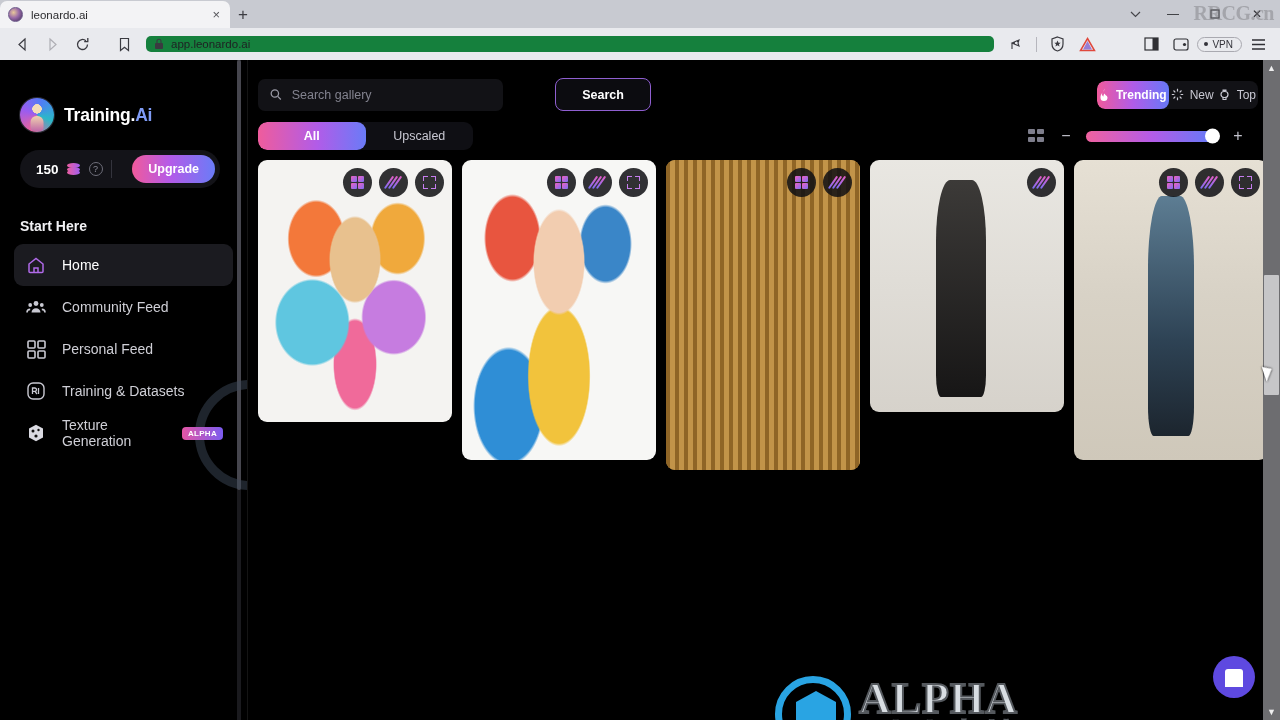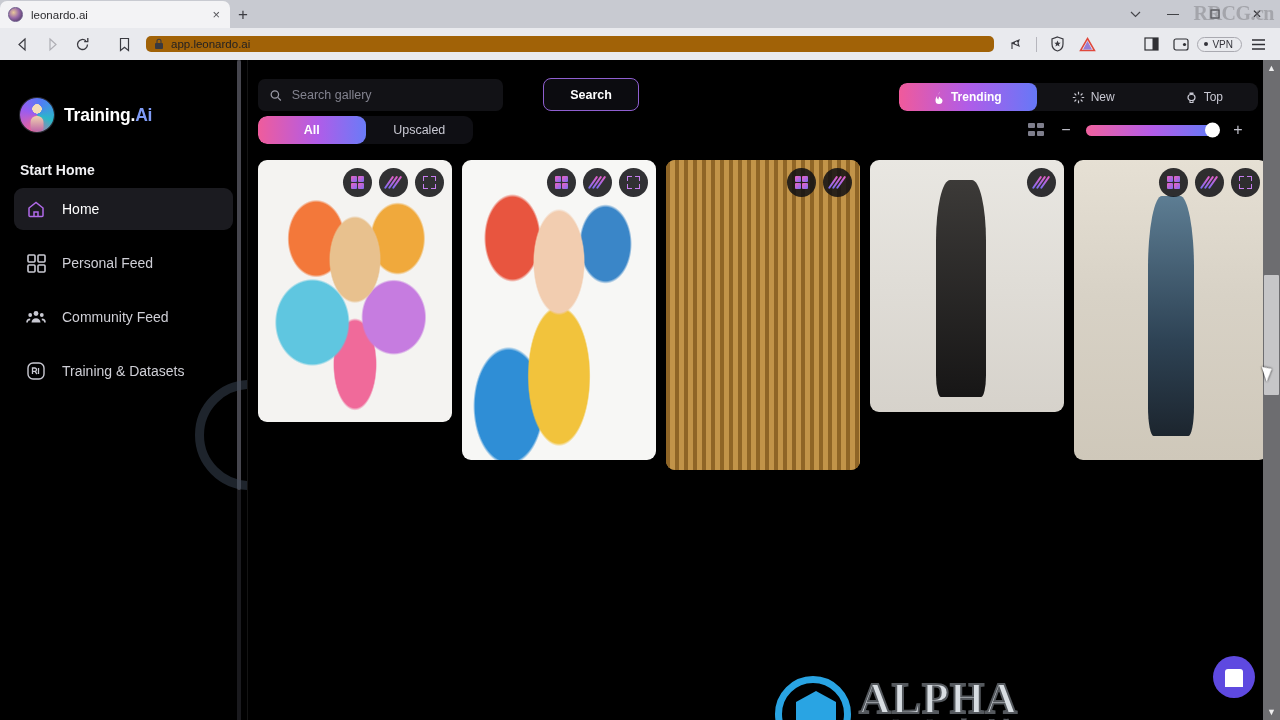--- a/index.html
+++ b/index.html
@@ -51,21 +51,21 @@
   .toolbar {
     height: 32px; background: #e9eaee; display: flex; align-items: center;
     padding: 0 8px; gap: 2px;
   }
   .nav-ico {
     width: 28px; height: 26px; display: flex; align-items: center; justify-content: center;
     color: #3a3a40; cursor: pointer;
   }
   .nav-ico.dim { color: #aeaeb4; }
   .urlbar {
-    flex: 1; height: 16px; background: #a16207; border-radius: 5px;
+    flex: 1; height: 16px; background: #15803d; border-radius: 5px;
     display: flex; align-items: center; padding: 0 8px; gap: 7px; margin: 0 6px;
   }
   .url-text { font-size: 11.5px; color: #1f1f23; }
   .tb-right { display: flex; align-items: center; gap: 2px; }
   .vpn-pill {
     display: flex; align-items: center; gap: 4px; border: 1px solid #a9a9b0;
     border-radius: 11px; padding: 1px 8px 1px 6px; font-size: 10px; color: #33333a;
   }
   .vpn-dot { width: 4px; height: 4px; border-radius: 50%; background: #33333a; }
   .divider-v { width: 1px; height: 15px; background: #b6b6bd; margin: 0 4px; }
@@ -120,68 +120,68 @@
     background: linear-gradient(90deg,#f05a9b 0%, #b55ae8 45%, #6a7cf7 100%);
   }
 
   .sb-head {
     font-size: 14px; font-weight: bold; color: #f1f1f4;
     padding: 30px 0 10px 6px;
   }
   .sb-item {
     display: flex; align-items: center; gap: 16px; height: 42px;
     padding: 0 10px 0 12px; border-radius: 9px; cursor: pointer; color: #cfcfd6;
-    font-size: 14px; margin-bottom: 12px;
+    font-size: 14px; margin-bottom: 0;
   }
   .sb-item.active { background: #1b1b20; color: #fff; }
   .sb-ico { width: 20px; height: 20px; flex: none; display:flex; align-items:center; justify-content:center; }
   .sb-ico svg { display:block; }
   .tag {
     font-size: 8px; font-weight: bold; color: #fff; padding: 2px 6px; border-radius: 4px;
     background: linear-gradient(90deg,#e455a4,#7b5cf0); letter-spacing: 0.3px;
   }
   .sb-scroll {
     position: absolute; right: 6px; top: 0; width: 4px; height: 660px; background: #1a1a1e;
   }
   .sb-scroll i { position: absolute; top: 0; left: 0; width: 4px; height: 430px; background: #46464e; border-radius: 2px; display:block;}
 
   
   .main { flex: 1; height: 660px; background: #000; position: relative; overflow: hidden; }
 
   .topbar { padding: 18px 22px 0 10px; }
-  .row1 { display: flex; align-items: flex-end; gap: 4px; }
+  .row1 { display: flex; align-items: center; gap: 16px; }
   .search-wrap {
     width: 245px; height: 32px; background: #121216; border-radius: 7px;
     display: flex; align-items: center; gap: 10px; padding: 0 12px;
   }
   .search-input {
     background: transparent; border: 0; outline: 0; color: #e4e4ea;
     font-size: 12.5px; font-family: "Liberation Sans", sans-serif; width: 100%;
   }
   .search-input::placeholder { color: #83838f; }
   .search-btn {
     margin-left: 36px; width: 96px; height: 33px; border-radius: 8px;
     border: 1px solid #8f5fd0; background: #0c0c10; color: #fff;
     font-size: 12.5px; font-weight: bold; cursor: pointer;
     font-family: "Liberation Sans", sans-serif;
   }
   .seg-right {
     margin-left: auto; display: flex; background: #121216; border-radius: 8px;
     height: 28px; padding: 0; overflow: hidden;
   }
   .seg-right .opt {
-    display: flex; align-items: center; gap: 6px; padding: 0 35px; height: 28px;
+    display: flex; align-items: center; gap: 6px; padding: 0 2px; height: 28px;
     font-size: 12px; color: #c8c8d2; cursor: pointer;
   }
   .seg-right .opt.active {
     background: linear-gradient(90deg,#f05a9b 0%, #b05ce8 50%, #6678f7 100%);
     color: #fff; font-weight: bold; border-radius: 8px;
   }
 
-  .row2 { display: flex; align-items: center; margin-top: 5px; }
+  .row2 { display: flex; align-items: center; margin-top: 11px; }
   .seg-left {
     display: flex; background: #0f0f14; border-radius: 9px; height: 28px; overflow: hidden; width: 215px;
   }
   .seg-left .opt {
     flex: 1; display: flex; align-items: center; justify-content: center; font-size: 12.5px;
     color: #c8c8d2; cursor: pointer; height: 28px;
   }
   .seg-left .opt.active {
     background: linear-gradient(90deg,#ef5c9c 0%, #b15ce8 55%, #6a7bf7 100%);
     color: #fff; font-weight: bold; border-radius: 9px;
@@ -411,74 +411,97 @@
 
     <div class="sidebar">
       <div class="sb-wm"></div>
       <div class="sb-inner" style="position:relative;z-index:2">
 
         <div class="brand">
           <div class="brand-logo"></div>
           <div class="brand-text"><span>Training.</span><span class="ai">Ai</span></div>
         </div>
 
-
-        <div class="sb-head">Start Home</div>
+        <div class="credits">
+          <span class="credit-num">150</span>
+          <span class="coin">
+              <i></i>
+              <i></i>
+              <i></i>
+            </span>
+          <span class="qmark">?</span>
+          <span class="vline"></span>
+          <span class="upgrade">Upgrade</span>
+        </div>
+
+        <div class="sb-head">Start Here</div>
 
         <div class="sb-item active">
           <span class="sb-ico">
             <svg width="20" height="20" viewBox="0 0 20 20">
                 <path d="M3 9l7-5.5L17 9v7.5a1 1 0 0 1-1 1H4a1 1 0 0 1-1-1z" stroke="#b06ae8" stroke-width="1.5" fill="none"></path>
                 <path d="M8 17.5v-4.5h4v4.5" stroke="#b06ae8" stroke-width="1.5" fill="none"></path>
               </svg>
           </span>
           <span>Home</span>
-        </div>
-
-        <div class="sb-item">
-          <span class="sb-ico">
-            <svg width="19" height="19" viewBox="0 0 19 19">
-                <rect x="1" y="1" width="7" height="7" rx="1" stroke="#c9c9d2" stroke-width="1.6" fill="none"></rect>
-                <rect x="11" y="1" width="7" height="7" rx="1" stroke="#c9c9d2" stroke-width="1.6" fill="none"></rect>
-                <rect x="1" y="11" width="7" height="7" rx="1" stroke="#c9c9d2" stroke-width="1.6" fill="none"></rect>
-                <rect x="11" y="11" width="7" height="7" rx="1" stroke="#c9c9d2" stroke-width="1.6" fill="none"></rect>
-              </svg>
-          </span>
-          <span>Personal Feed</span>
         </div>
 
         <div class="sb-item">
           <span class="sb-ico">
             <svg width="20" height="20" viewBox="0 0 20 20">
                 <circle cx="10" cy="6.5" r="2.4" fill="#c9c9d2"></circle>
                 <circle cx="4.2" cy="8" r="1.9" fill="#c9c9d2"></circle>
                 <circle cx="15.8" cy="8" r="1.9" fill="#c9c9d2"></circle>
                 <path d="M5.5 15.5c0-2.6 2-4.2 4.5-4.2s4.5 1.6 4.5 4.2z" fill="#c9c9d2"></path>
                 <path d="M1 15.5c0-1.9 1.2-3.1 3.2-3.1" stroke="#c9c9d2" stroke-width="1.6" fill="none"></path>
                 <path d="M19 15.5c0-1.9-1.2-3.1-3.2-3.1" stroke="#c9c9d2" stroke-width="1.6" fill="none"></path>
               </svg>
           </span>
           <span>Community Feed</span>
         </div>
 
         <div class="sb-item">
           <span class="sb-ico">
+            <svg width="19" height="19" viewBox="0 0 19 19">
+                <rect x="1" y="1" width="7" height="7" rx="1" stroke="#c9c9d2" stroke-width="1.6" fill="none"></rect>
+                <rect x="11" y="1" width="7" height="7" rx="1" stroke="#c9c9d2" stroke-width="1.6" fill="none"></rect>
+                <rect x="1" y="11" width="7" height="7" rx="1" stroke="#c9c9d2" stroke-width="1.6" fill="none"></rect>
+                <rect x="11" y="11" width="7" height="7" rx="1" stroke="#c9c9d2" stroke-width="1.6" fill="none"></rect>
+              </svg>
+          </span>
+          <span>Personal Feed</span>
+        </div>
+
+        <div class="sb-item">
+          <span class="sb-ico">
             <svg width="20" height="20" viewBox="0 0 20 20">
                 <rect x="2" y="2" width="16" height="16" rx="5" stroke="#c9c9d2" stroke-width="1.4" fill="none"></rect>
                 <path d="M6.5 13V7h2.3a1.7 1.7 0 0 1 0 3.4H6.5M9 10.4l2 2.6" stroke="#c9c9d2" stroke-width="1.3" fill="none"></path>
                 <path d="M12.5 13V7" stroke="#c9c9d2" stroke-width="1.3"></path>
               </svg>
           </span>
           <span>Training &amp; Datasets</span>
         </div>
 
 
 
 
 
+        <div class="sb-item">
+          <span class="sb-ico">
+            <svg width="20" height="20" viewBox="0 0 20 20">
+                <path d="M10 1.8l7 3.8v8.8L10 18.2 3 14.4V5.6z" fill="#dadae2"></path>
+                <circle cx="7" cy="8" r="1.5" fill="#111"></circle>
+                <circle cx="12.5" cy="7" r="1.2" fill="#111"></circle>
+                <circle cx="10" cy="13" r="1.6" fill="#111"></circle>
+              </svg>
+          </span>
+          <span>Texture Generation</span>
+          <span class="tag">ALPHA</span>
+        </div>
 
       </div>
       <div class="sb-scroll">
           <i></i>
         </div>
     </div>
 
     <div class="main">
 
       <div class="topbar">

